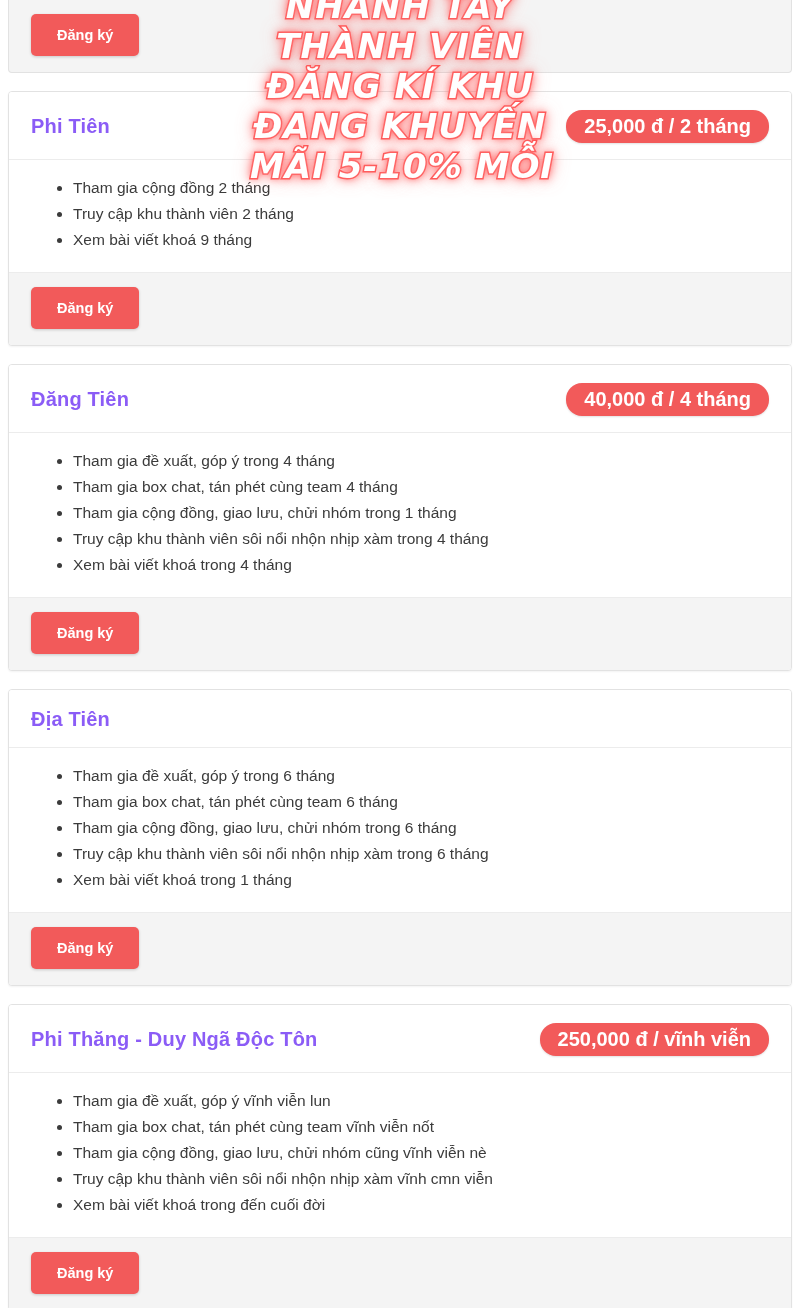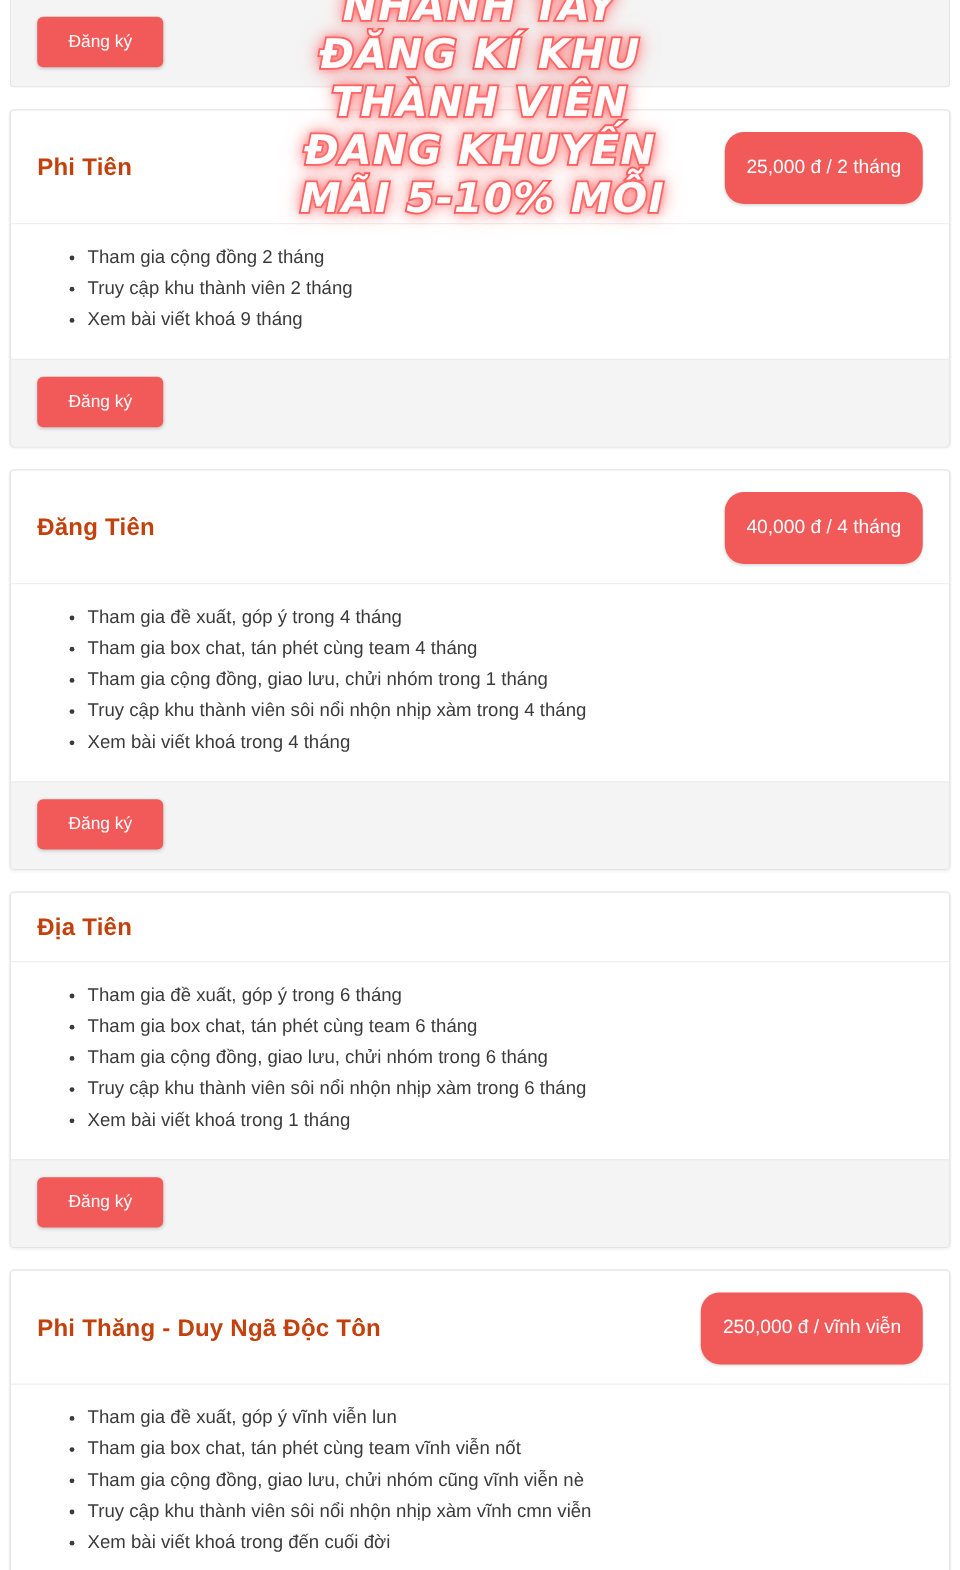--- a/index.html
+++ b/index.html
@@ -33,32 +33,32 @@
 
   .plan-header {
     display: flex;
     align-items: center;
     justify-content: space-between;
     padding: 18px 22px 16px 22px;
     border-bottom: 1px solid #ececec;
     background: #ffffff;
   }
   .plan-title {
-    color: #c2410c;
+    color: #8b5cf6;
     font-size: 20px;
     font-weight: 700;
     letter-spacing: 0.2px;
   }
   .plan-price {
     background: #f25a5a;
     color: #ffffff;
-    font-size: 16px;
-    font-weight: 400;
+    font-size: 20px;
+    font-weight: 700;
     border-radius: 16px;
-    padding: 21px 18px;
+    padding: 5px 18px;
     white-space: nowrap;
     box-shadow: 0 1px 2px rgba(0,0,0,0.12);
   }
 
   .plan-features {
     margin: 0;
     padding: 16px 22px 18px 52px;
     background: #ffffff;
   }
   .plan-features li {
@@ -74,21 +74,21 @@
     padding: 14px 22px 16px 22px;
   }
   .signup-btn {
     display: inline-block;
     background: #f25a5a;
     color: #ffffff;
     border: none;
     border-radius: 5px;
     font-family: "Liberation Sans", sans-serif;
     font-size: 14.5px;
-    font-weight: 400;
+    font-weight: 700;
     padding: 13px 26px;
     cursor: pointer;
     box-shadow: 0 1px 3px rgba(0,0,0,0.18);
   }
 
   .footer-only {
     background: #f4f4f4;
     border: 1px solid #e2e2e2;
     border-top: none;
     border-radius: 0 0 4px 4px;
@@ -197,19 +197,19 @@
       <li>Truy cập khu thành viên sôi nổi nhộn nhịp xàm vĩnh cmn viễn</li>
       <li>Xem bài viết khoá trong đến cuối đời</li>
     </ul>
     <div class="plan-footer">
       <button class="signup-btn">Đăng ký</button>
     </div>
   </div>
 
   <div class="sticker">
     <span class="sticker-line first">NHANH TAY</span>
+    <span class="sticker-line">THÀNH VIÊN</span>
     <span class="sticker-line">ĐĂNG KÍ KHU</span>
-    <span class="sticker-line">THÀNH VIÊN</span>
     <span class="sticker-line">ĐANG KHUYẾN</span>
     <span class="sticker-line">MÃI 5-10% MỖI</span>
   </div>
 
 </div>
 
 </body></html>

